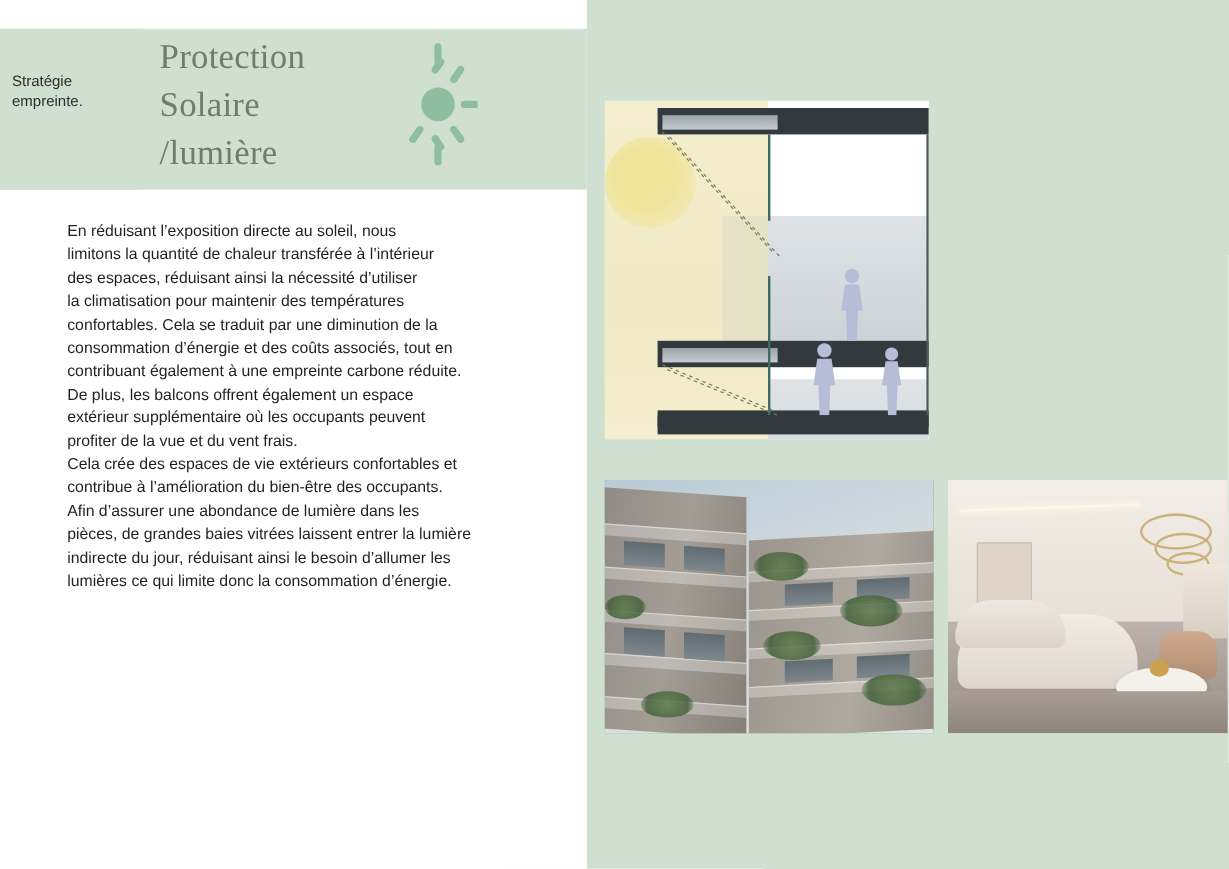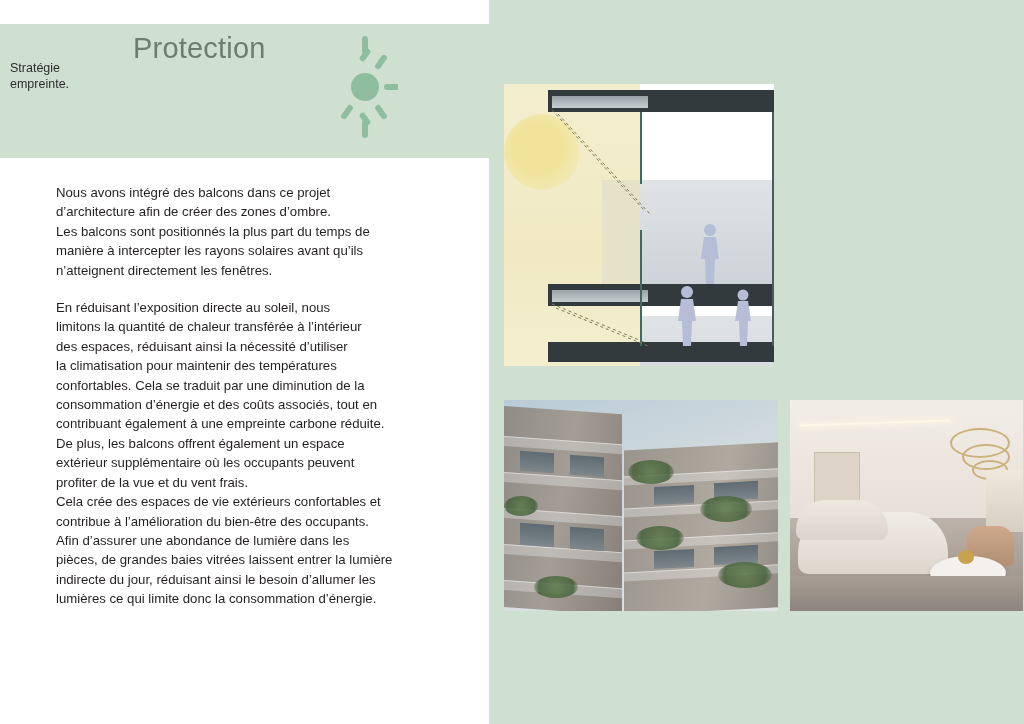--- a/index.html
+++ b/index.html
@@ -56,21 +56,21 @@
     position: absolute;
     left: 133px;
     top: 28px;
     width: 230px;
     font-size: 29px;
     line-height: 40px;
     color: #6f7d6f;
     font-weight: 400;
     letter-spacing: 0.2px;
   }
-  .title-line { display: block; }
+  .title-line { display: block; font-family: Liberation Serif, serif; }
 
   
   .sun-icon {
     position: absolute;
     left: 332px;
     top: 32px;
     width: 66px;
     height: 110px;
   }
 
@@ -230,45 +230,42 @@
 
 <div class="right-panel"></div>
 
 <div class="header-band"></div>
 <div class="header-strip-left"></div>
 
 <div class="strategy-label">Stratégie empreinte.</div>
 
 <div class="title-block">
   <span class="title-line">Protection</span>
+  <span class="title-line">Solaire</span>
+  <span class="title-line">/lumière</span>
 </div>
 
 <svg class="sun-icon" viewBox="0 0 66 110">
   <g fill="#8fbd9f">
     <circle cx="33" cy="55" r="14"></circle>
     <rect x="30" y="4" width="6" height="18" rx="3"></rect>
     <rect x="30" y="88" width="6" height="18" rx="3"></rect>
     <rect x="52" y="52" width="16" height="6" rx="3"></rect>
     <rect x="-2" y="52" width="16" height="6" rx="3" opacity="0"></rect>
     <rect x="30" y="16" width="6" height="14" rx="3" transform="rotate(35 33 23)"></rect>
     <rect x="30" y="16" width="6" height="14" rx="3" transform="rotate(-35 33 23)" opacity="0"></rect>
     <rect x="30" y="80" width="6" height="14" rx="3" transform="rotate(-35 33 87)"></rect>
     <rect x="46" y="22" width="6" height="16" rx="3" transform="rotate(35 49 30)"></rect>
     <rect x="46" y="72" width="6" height="16" rx="3" transform="rotate(-35 49 80)"></rect>
     <rect x="12" y="22" width="6" height="16" rx="3" transform="rotate(-35 15 30)" opacity="0"></rect>
     <rect x="12" y="72" width="6" height="16" rx="3" transform="rotate(35 15 80)"></rect>
   </g>
 </svg>
 
 <div class="body-text">
-  <p class="para">Nous avons intégré des balcons dans ce projet
-d’architecture afin de créer des zones d’ombre.
-Les balcons sont positionnés la plus part du temps de
-manière à intercepter les rayons solaires avant qu’ils
-n’atteignent directement les fenêtres.</p>
   <p class="para">En réduisant l’exposition directe au soleil, nous
 limitons la quantité de chaleur transférée à l’intérieur
 des espaces, réduisant ainsi la nécessité d’utiliser
 la climatisation pour maintenir des températures
 confortables. Cela se traduit par une diminution de la
 consommation d’énergie et des coûts associés, tout en
 contribuant également à une empreinte carbone réduite.
 De plus, les balcons offrent également un espace
 extérieur supplémentaire où les occupants peuvent
 profiter de la vue et du vent frais.

